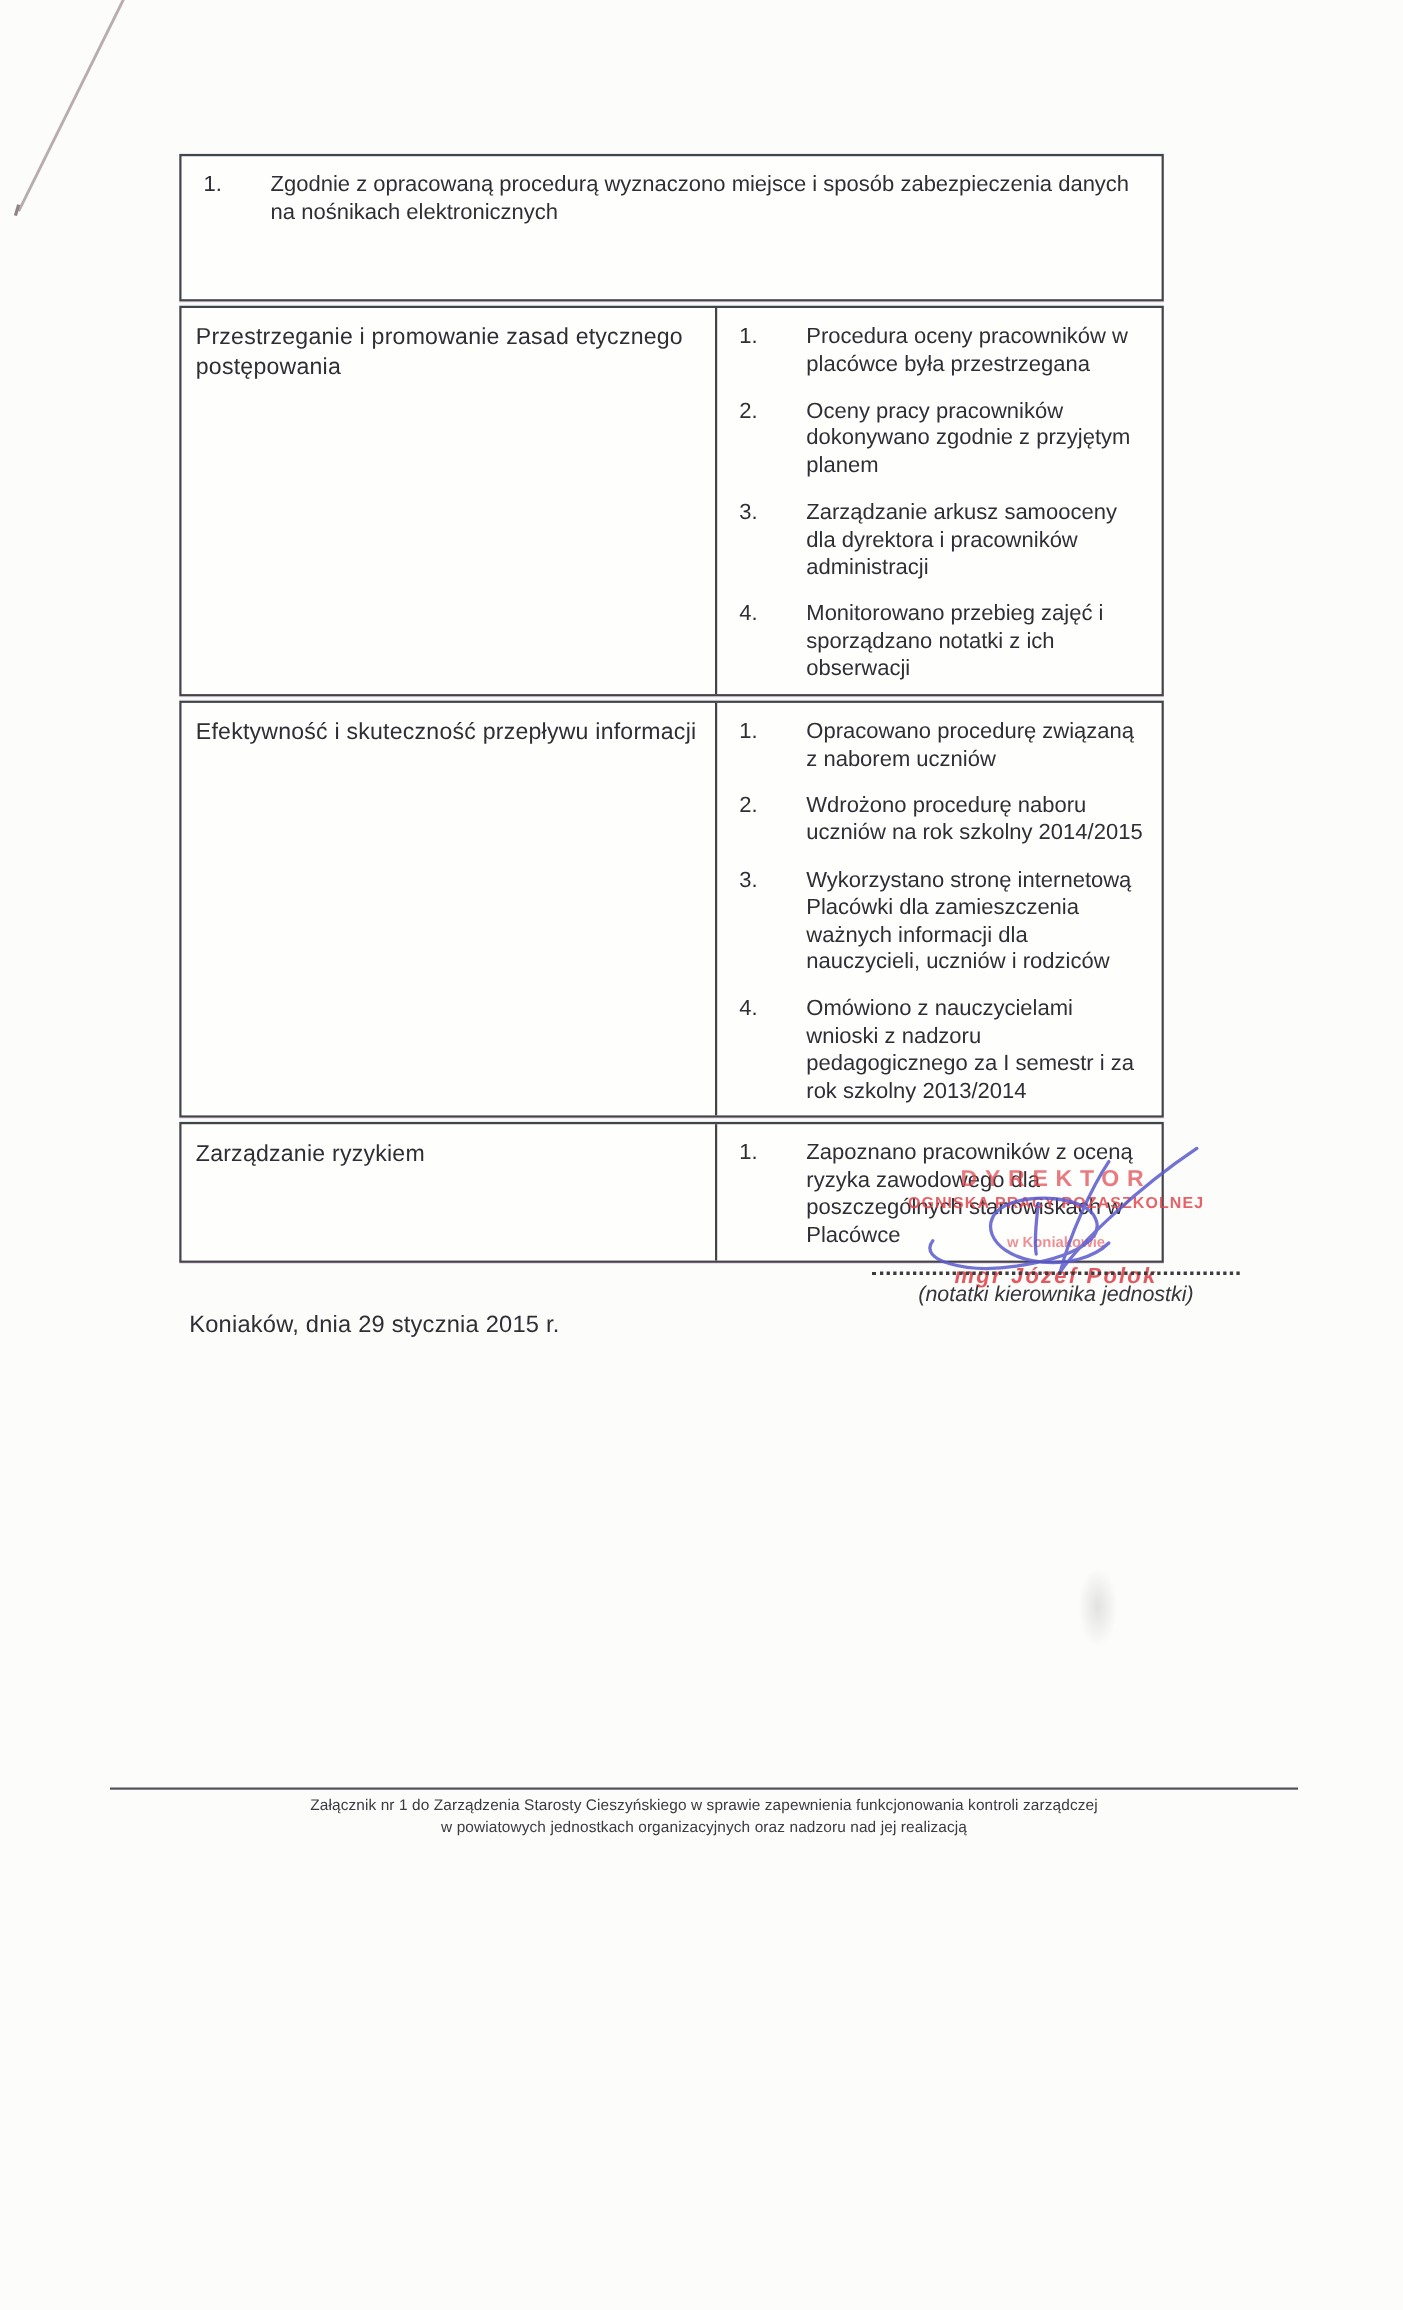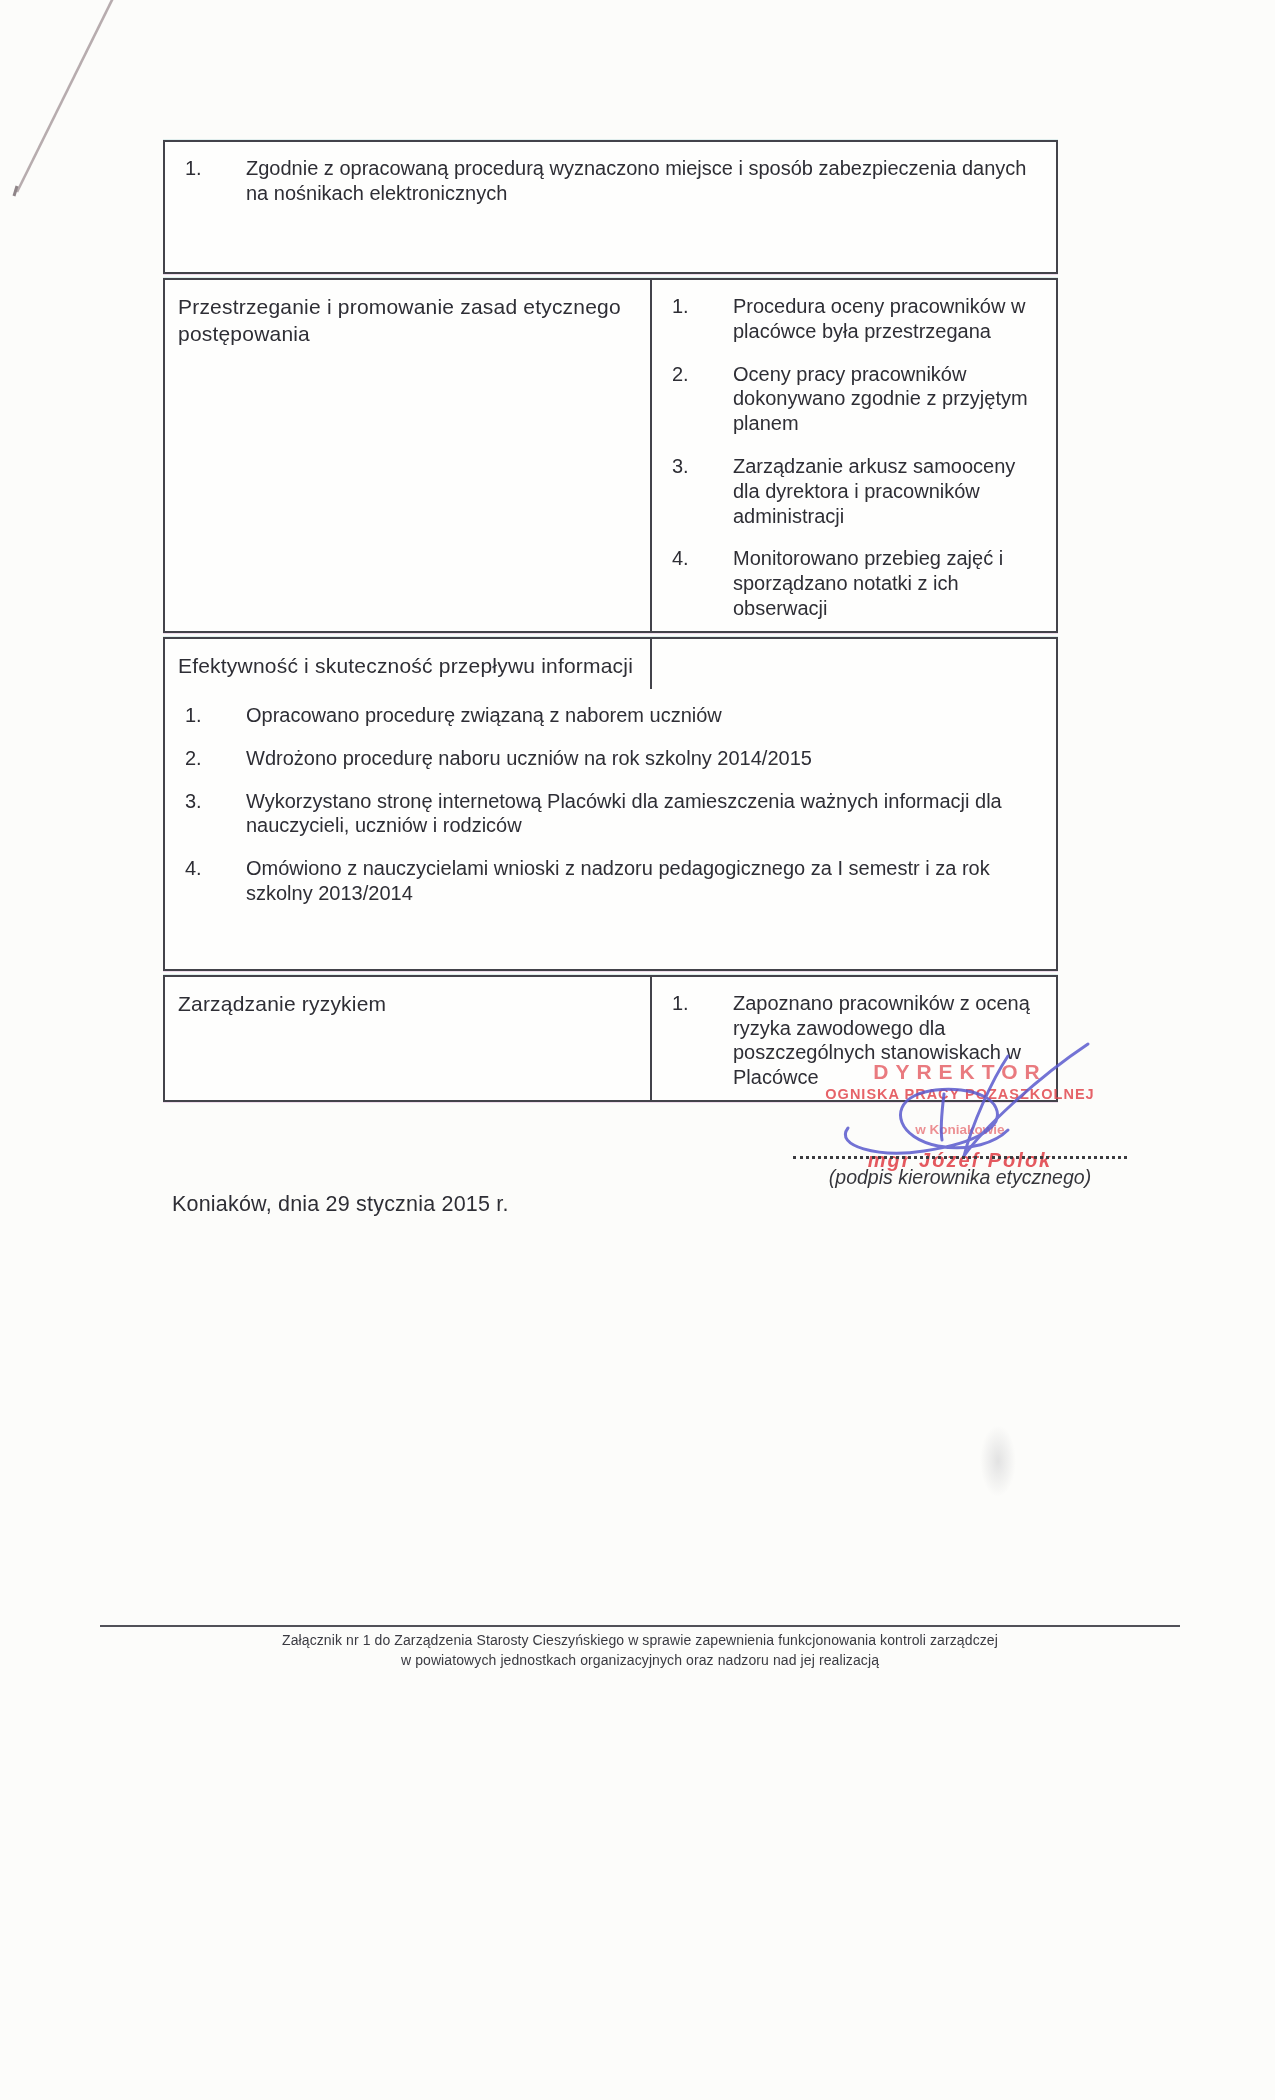--- a/index.html
+++ b/index.html
@@ -27,21 +27,21 @@
     padding:13px 16px 10px 13px;
     font-size:21px;line-height:1.3;letter-spacing:.2px;
   }
   .cell-r{flex:1;box-sizing:border-box;padding:14px 14px 10px 20px;}
   .item{display:flex;margin-bottom:18px;font-size:20px;line-height:1.24;}
   .item:last-child{margin-bottom:0;}
   .item .num{flex:none;width:32px;}
   .item .txt{flex:1;margin-left:29px;}
   .h-r1{min-height:130px;}
   .h-r2{min-height:272px;}
-  .h-r3{min-height:330px;flex-direction:column;}
+  .h-r3{min-height:330px;}
   .h-r4{min-height:110px;}
   
   .date-line{position:absolute;left:172px;top:1192px;font-size:21.5px;letter-spacing:.2px;}
   .stamp{
     position:absolute;left:793px;top:1060px;width:334px;text-align:center;
     color:#e2484f;line-height:1.15;
   }
   .stamp .s1{font-size:21px;font-weight:bold;letter-spacing:7px;opacity:.72;filter:blur(.4px);}
   .stamp .s2{font-size:14.5px;font-weight:bold;letter-spacing:1px;opacity:.85;margin-top:2px;text-align:center;}
   .stamp .s3{font-size:13.5px;font-weight:bold;opacity:.6;margin-top:19px;}
@@ -148,18 +148,18 @@
 <svg class="sig-svg" viewBox="0 0 300 134">
   <g fill="none" stroke="#5a5ace" stroke-width="3" stroke-linecap="round" opacity="0.85">
     <path d="M28,92 C14,110 58,122 104,115 C158,107 184,90 176,72 C168,52 118,48 94,60 C70,72 78,102 118,110 C150,116 176,106 188,94"></path>
     <path d="M188,20 C172,44 152,88 144,120"></path>
     <path d="M144,120 C162,94 214,44 268,8"></path>
     <path d="M124,58 C122,74 120,92 122,104"></path>
   </g>
 </svg>
 
 <div class="dots"></div>
-<div class="sig-caption">(podpis kierownika etycznego)</div>
+<div class="sig-caption">(notatki kierownika jednostki)</div>
 
 <div class="footer">
   <div>Załącznik nr 1 do Zarządzenia Starosty Cieszyńskiego w sprawie zapewnienia funkcjonowania kontroli zarządczej</div>
   <div>w powiatowych jednostkach organizacyjnych oraz nadzoru nad jej realizacją</div>
 </div>
 
 </body></html>

